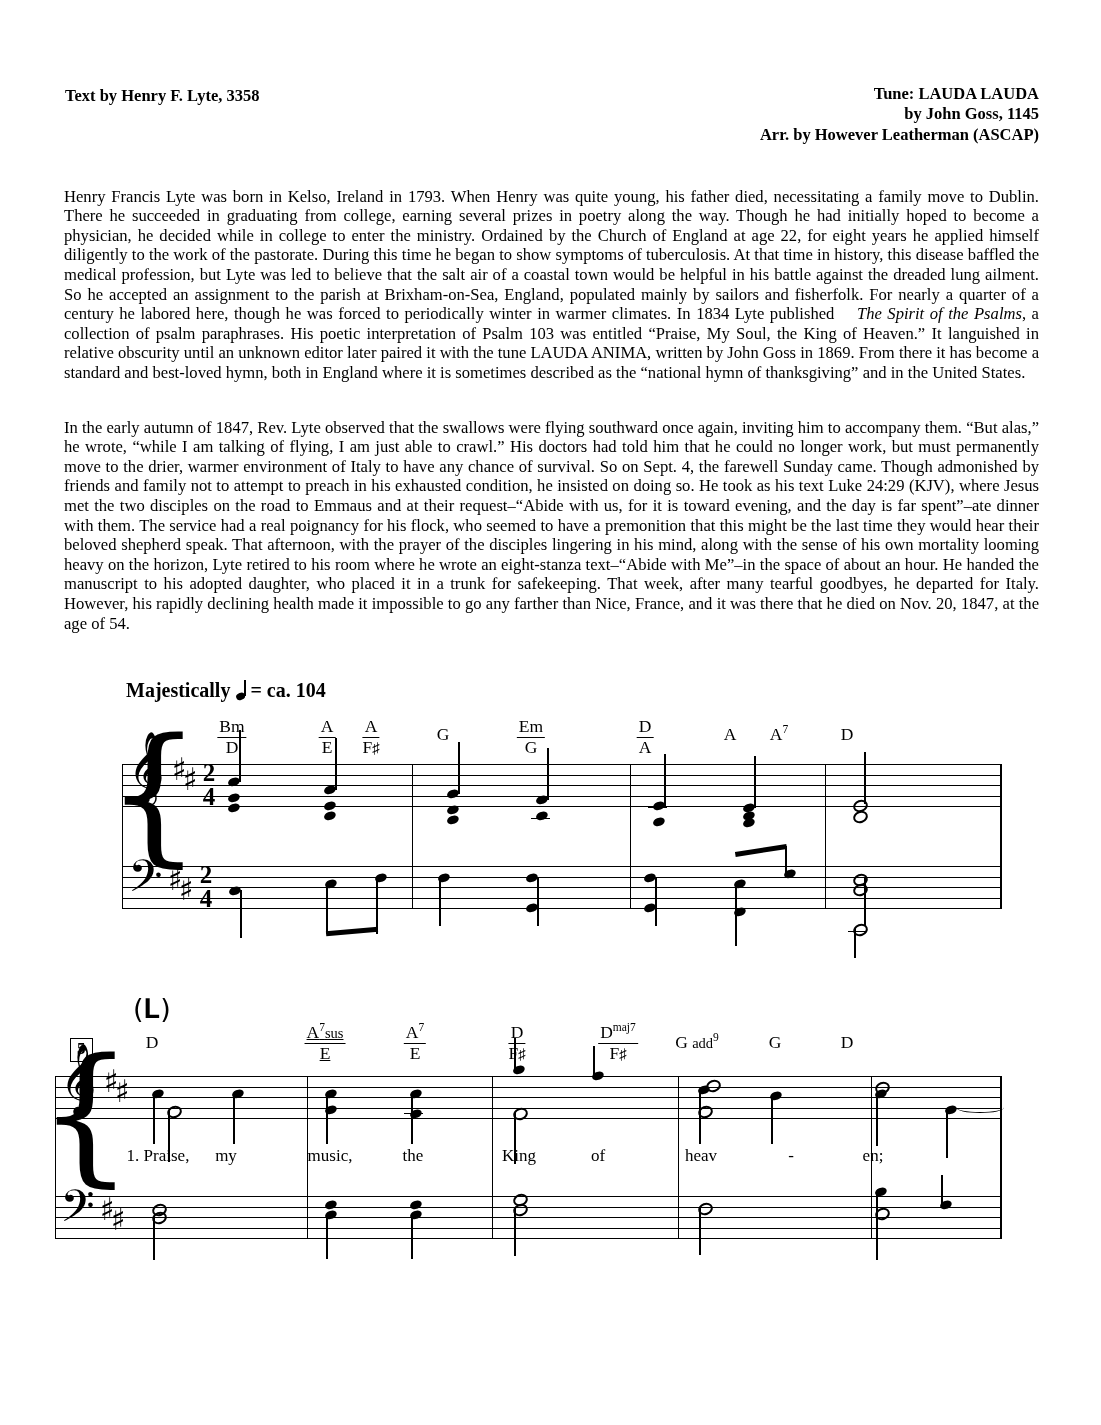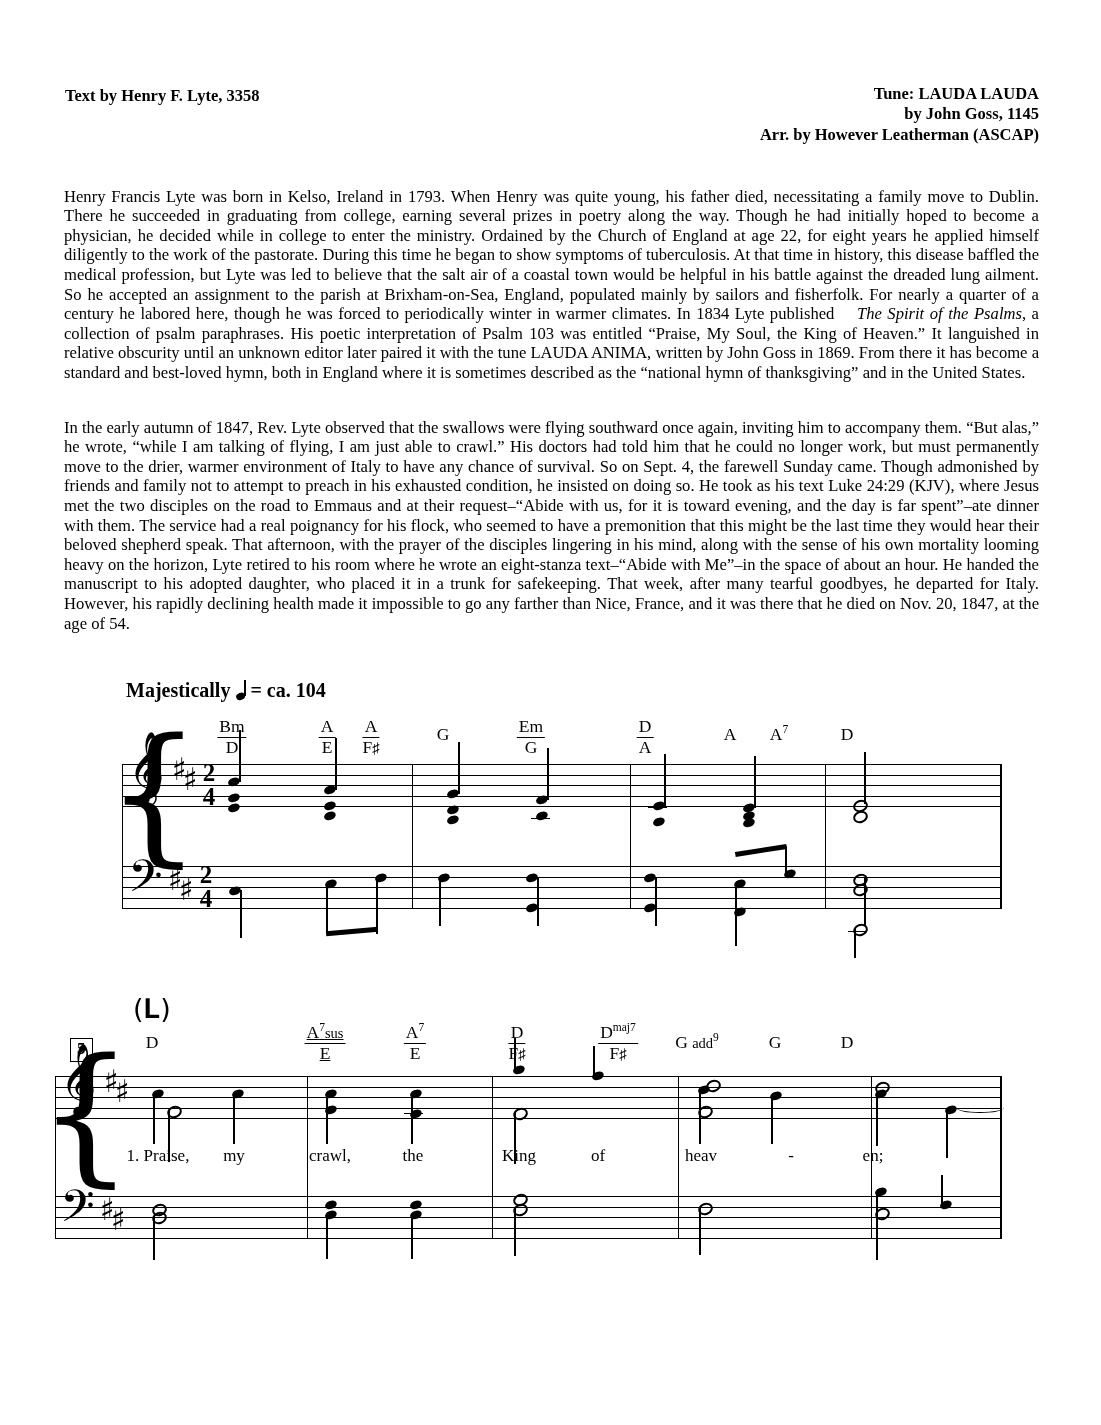--- a/index.html
+++ b/index.html
@@ -510,22 +510,22 @@
 
       <div class="nh" style="left:875px; top:190px;"></div>
       <div class="nh open" style="left:875px; top:210px;"></div>
       <div class="stem" style="left:876px; top:194px; height:68px;"></div>
       <div class="nh" style="left:940px; top:203px;"></div>
       <div class="stem" style="left:941px; top:177px; height:30px;"></div>
     </div>
 
     <div class="lyricrow" style="top:148px;">
       <div class="lyric" style="left:158px;">1. Praise,</div>
-      <div class="lyric" style="left:234px;text-align:right;">my</div>
-      <div class="lyric" style="left:330px;">crawl,</div>
+      <div class="lyric" style="left:226px;text-align:right;">my</div>
+      <div class="lyric" style="left:330px;">music,</div>
       <div class="lyric" style="left:413px;">the</div>
       <div class="lyric" style="left:519px;">King</div>
       <div class="lyric" style="left:598px;">of</div>
       <div class="lyric" style="left:701px;">heav</div>
       <div class="lyric" style="left:791px;">-</div>
       <div class="lyric" style="left:873px;">en;</div>
     </div>
   </div>
 
 

